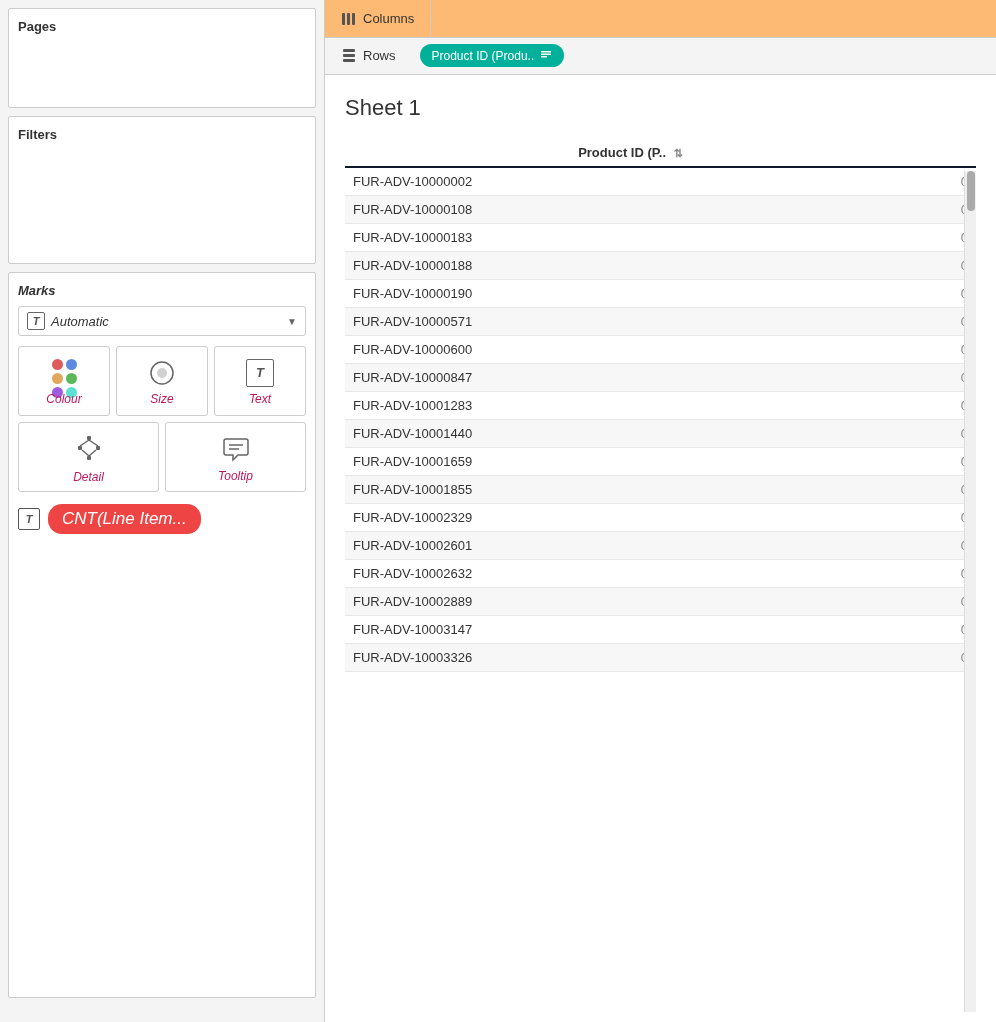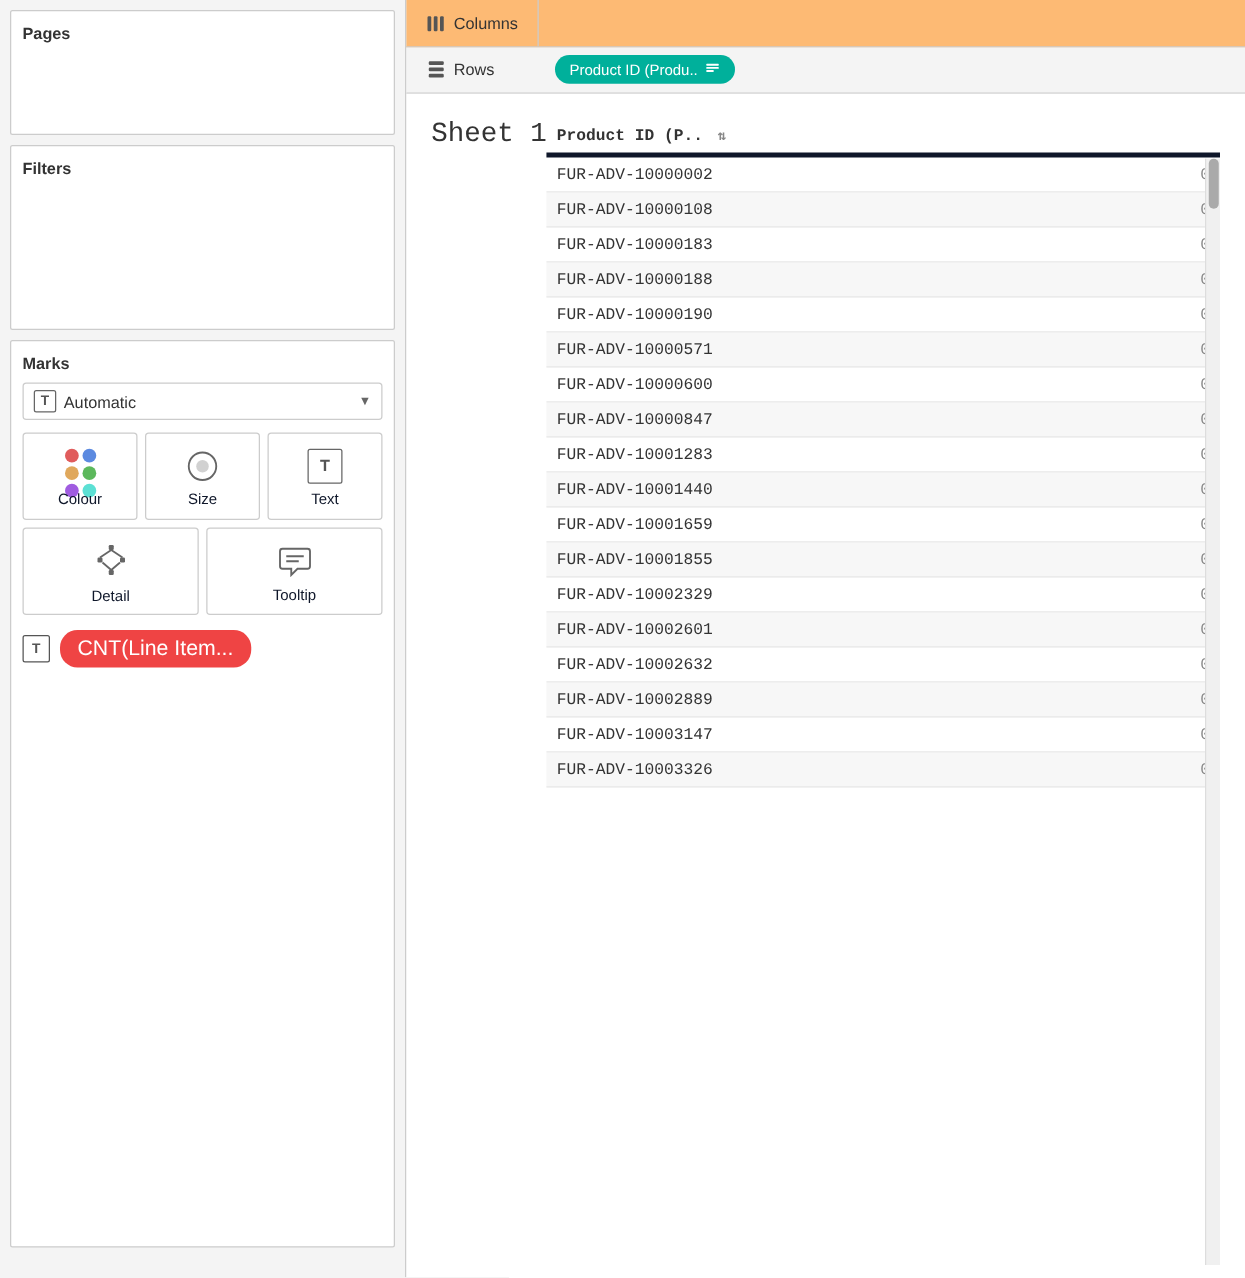--- a/index.html
+++ b/index.html
@@ -47,20 +47,21 @@
       height: 100px;
     }
 
     .filters-section {
       height: 148px;
     }
 
     .marks-section {
       flex: 1;
       margin-bottom: 24px;
+      font-style: italic;
     }
 
     .marks-dropdown {
       display: flex;
       align-items: center;
       border: 1px solid #ccc;
       border-radius: 3px;
       padding: 5px 8px;
       background: #fff;
       margin-top: 8px;
@@ -108,21 +109,21 @@
       display: flex;
       flex-direction: column;
       align-items: center;
       cursor: pointer;
       min-height: 70px;
       justify-content: center;
     }
 
     .marks-button-label {
       font-size: 12px;
-      color: #0f172a;
+      color: #be185d;
       margin-top: 5px;
     }
 
     .marks-buttons-grid2 {
       display: grid;
       grid-template-columns: 1fr 1fr;
       gap: 6px;
       margin-top: 6px;
     }
 
@@ -251,50 +252,48 @@
       cursor: pointer;
       margin-left: 8px;
     }
 
     .rows-bar {
       display: flex;
       align-items: center;
       background: #f4f4f4;
       border-bottom: 1px solid #ccc;
       padding: 0;
-      gap: 24px;
     }
 
     .sheet-view {
       flex: 1;
       background: #fff;
       padding: 20px 20px 10px 20px;
       overflow: hidden;
       display: flex;
-      flex-direction: row;
-      font-family: Liberation Mono, monospace;
+      flex-direction: column;
     }
 
     .sheet-title {
       font-size: 22px;
       font-weight: 400;
       color: #333;
       margin-bottom: 18px;
     }
 
     .data-table {
       width: 100%;
       border-collapse: collapse;
       font-size: 13px;
     }
 
     .data-table th {
-      text-align: left;
+      text-align: center;
       padding: 6px 8px;
-      border-bottom: 4px solid #0f172a;
+      border-bottom: 2px solid #0f172a;
       font-weight: 600;
       color: #333;
       background: #fff;
       white-space: nowrap;
     }
 
     .data-table th .sort-icon {
       display: inline-block;
       margin-left: 4px;
       color: #888;

